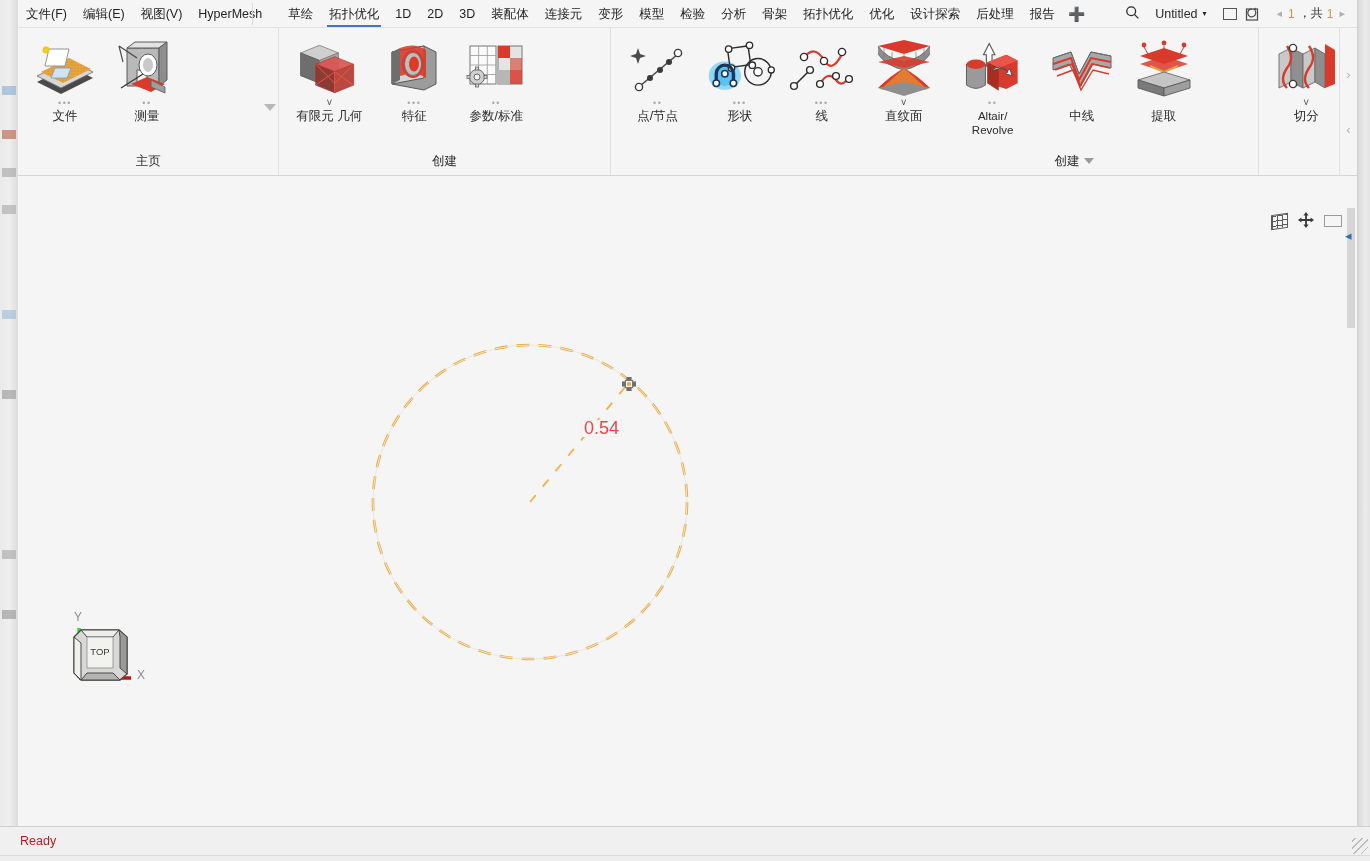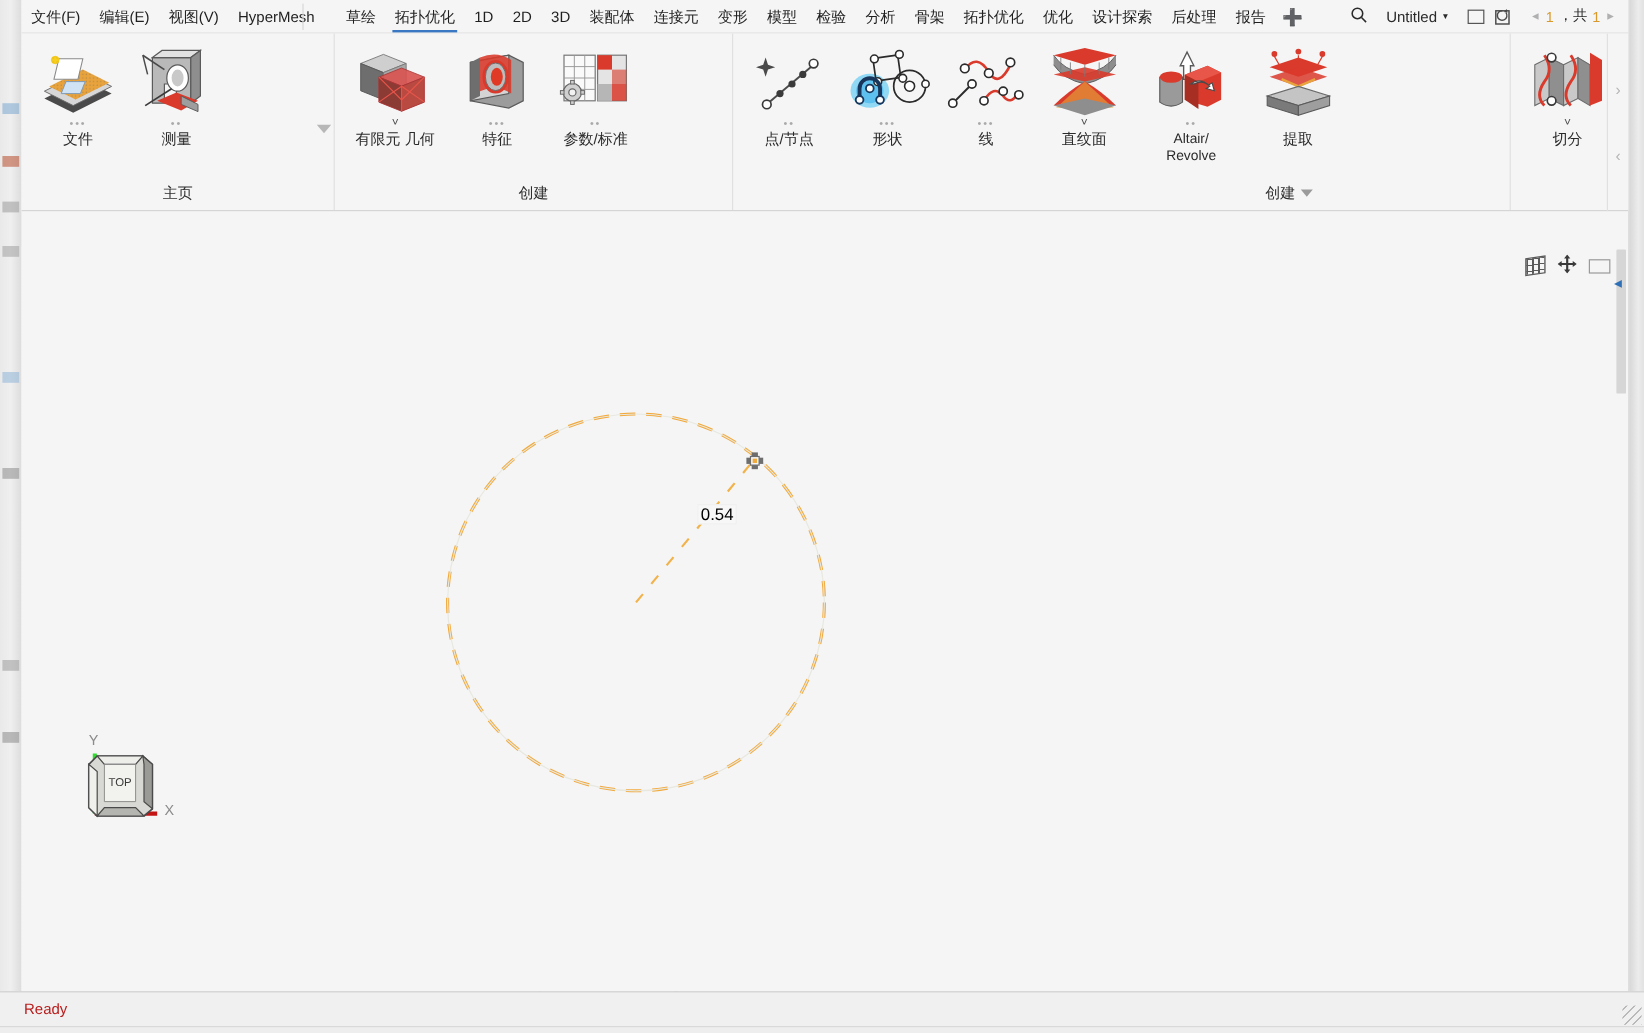--- a/index.html
+++ b/index.html
@@ -162,22 +162,22 @@
       repeating-linear-gradient(to right, #5a5a5a 0 1px, transparent 1px 5px),
       repeating-linear-gradient(to bottom, #5a5a5a 0 1px, transparent 1px 5px);
     border: 1px solid #5a5a5a; transform: skewY(-8deg);
   }
   .ct-move { color: #3a3a3a; font-size: 15px; line-height: 14px; }
   .ct-rect { width: 18px; height: 12px; border: 1.5px solid #9a9a9a; }
 
   
   .sketch { position: absolute; left: 0; top: 0; width: 1338px; height: 614px; }
   .dim-label {
-    position: absolute; background: #f7f7f7; color: #000000;
-    font-size: 14px; padding: 0 2px; line-height: 15px;
+    position: absolute; background: #f7f7f7; color: #ef4444;
+    font-size: 18px; padding: 0 2px; line-height: 15px;
     border: 1px solid #f0f0f0;
   }
 
   
   .triad { position: absolute; left: 45px; bottom: 115px; width: 100px; height: 95px; }
   .triad .lbl { position: absolute; color: #8b8b8b; font-size: 12px; }
 
   
   .bottombar {
     position: absolute; left: 0; top: 820px; width: 1338px; height: 36px;
@@ -538,20 +538,33 @@
                 <path d="M32 22 L44 28 L44 52 L32 44 Z" fill="#a62e22"></path>
                 <path d="M40 30 q8 -4 14 2 l-3 2 7 2 -2 -7 -3 2 q-8 -7 -16 -1 z" fill="#ffffff" stroke="#4a4a4a" stroke-width="1"></path>
               </svg>
             </div>
             <div class="dots">••</div>
             <div class="cap small"><span style="white-space:pre-line">Altair/
 Revolve</span></div>
           </div>
 
 
+          <div class="ritem">
+            <div class="glyph">
+              <svg width="70" height="58" viewBox="0 0 70 58">
+                <path d="M6 18 L24 12 L32 34 L44 12 L64 16 L64 28 L46 24 L34 46 L22 24 L6 30 Z" fill="#a8a8a8" stroke="#5a5a5a" stroke-width="0.9"></path>
+                <path d="M6 24 L24 18 L32 40 L44 18 L64 22" fill="none" stroke="#d93a2b" stroke-width="2"></path>
+                <path d="M8 30 L25 24 L33 46 L45 24 L63 28" fill="none" stroke="#d93a2b" stroke-width="1.6"></path>
+                <path d="M10 36 L26 30 L34 50 L46 30 L62 34" fill="none" stroke="#d93a2b" stroke-width="1.4"></path>
+                <path d="M6 18 L24 12 L32 34 L44 12 L64 16" fill="none" stroke="#6a6a6a" stroke-width="0.9"></path>
+              </svg>
+            </div>
+            <div class="dots">&nbsp;</div>
+            <div class="cap">中线</div>
+          </div>
 
           <div class="ritem">
             <div class="glyph">
               <svg width="68" height="58" viewBox="0 0 68 58">
                 <g fill="#d93a2b">
                     <circle cx="14" cy="5" r="2.4"></circle>
                     <circle cx="34" cy="3" r="2.4"></circle>
                     <circle cx="54" cy="5" r="2.4"></circle>
                   </g>
                 <path d="M10 16 L34 8 L58 16 L34 24 Z" fill="#d93a2b"></path>

